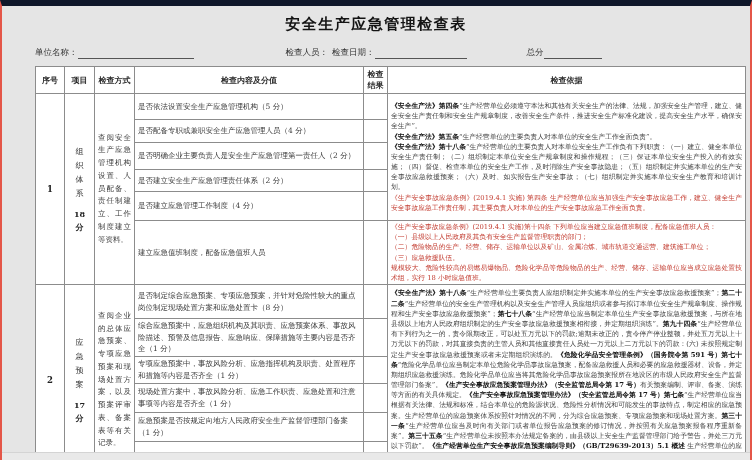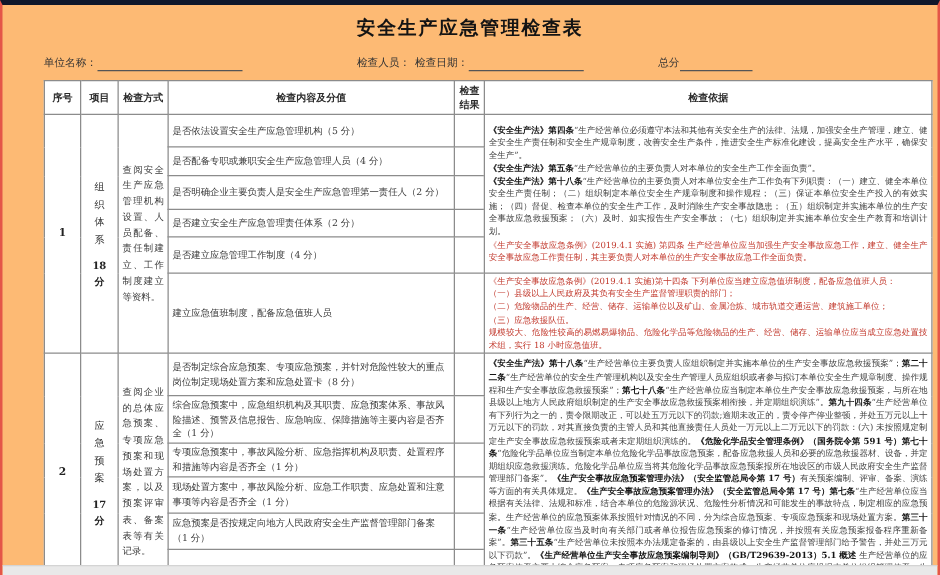--- a/index.html
+++ b/index.html
@@ -1,19 +1,19 @@
 <!DOCTYPE html>
 <html><head>
 <meta charset="utf-8">
 <style>
   html,body{margin:0;padding:0;background:#fff;}
   .screen{
     position:relative;width:752px;height:460px;box-sizing:border-box;
-    background:#fdba74;overflow:hidden;
-    border-top:4px solid #0f172a;border-left:2px solid #e45648;border-right:2px solid #e45648;
+    background:#e5e5e5;overflow:hidden;
+    border-top:6px solid #0f172a;border-left:2px solid #e45648;border-right:2px solid #e45648;
     font-family:"DejaVu Serif", serif;color:#3d3d3d;
   }
   .title{
     margin:9px 0 0 0;text-align:center;font-size:15px;font-weight:bold;color:#141414;
     letter-spacing:1.5px;font-family:"DejaVu Sans", sans-serif;
   }
   .info-line{
     display:flex;align-items:flex-end;margin:13px 10px 7px 33px;
     font-size:8.5px;color:#333;white-space:nowrap;
   }

